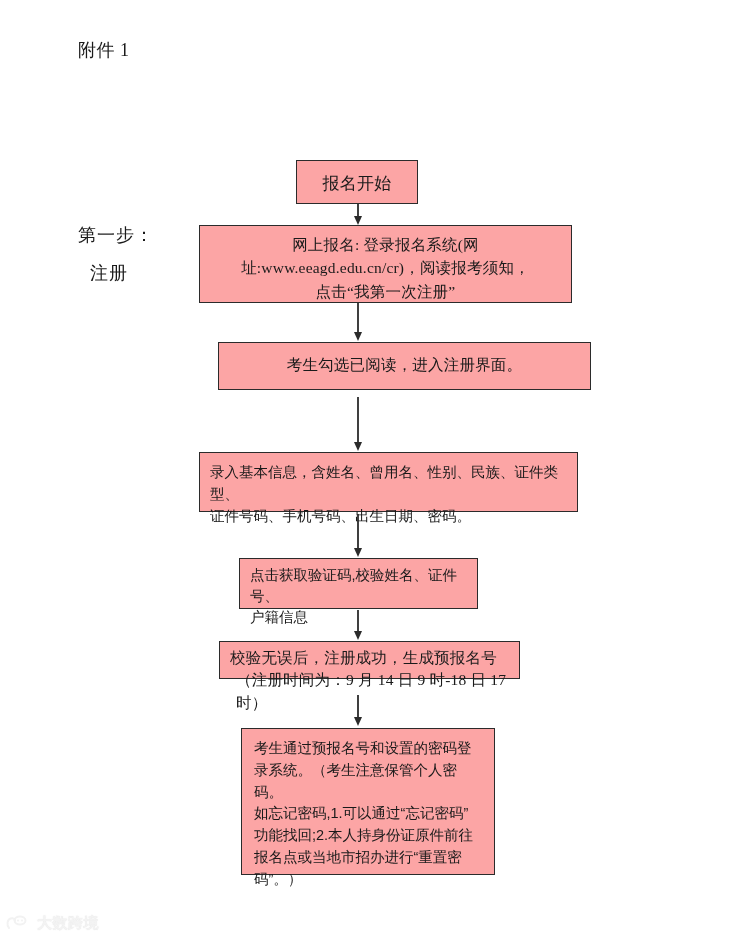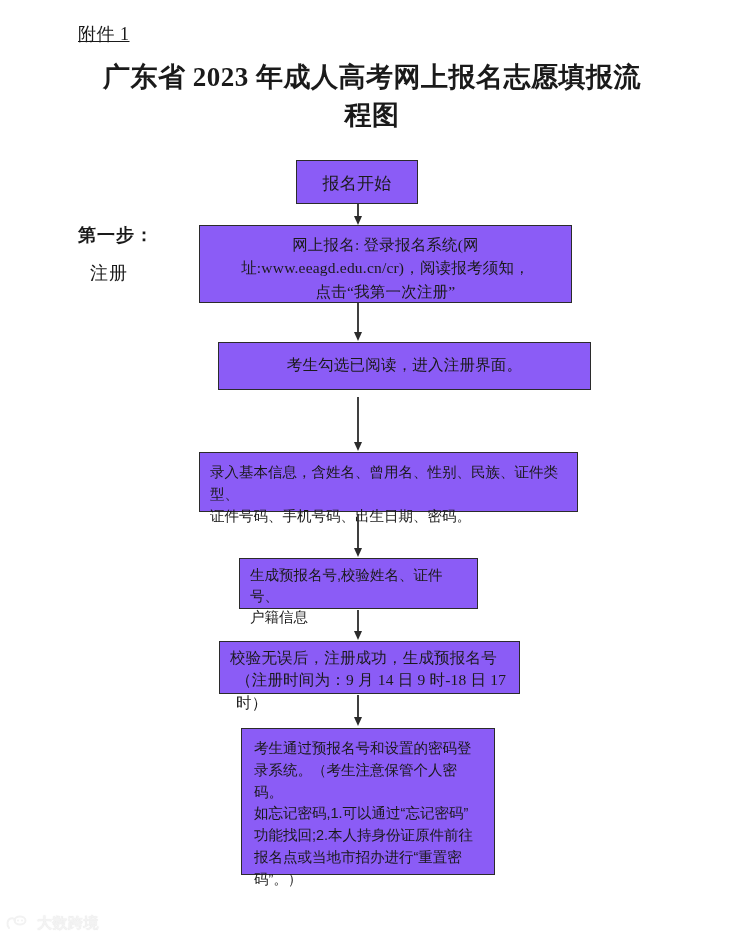--- a/index.html
+++ b/index.html
@@ -19,26 +19,25 @@
 
   .page {
     position: absolute;
     inset: 0;
   }
 
   
   .attachment-label {
     position: absolute;
     left: 78px;
-    top: 24px;
+    top: 40px;
     font-size: 18px;
     line-height: 1.2;
     letter-spacing: 0.5px;
     white-space: nowrap;
-    text-decoration: underline;
   }
 
   .doc-title {
     position: absolute;
     left: 92px;
     top: 58px;
     width: 560px;
     text-align: center;
     font-size: 27px;
     font-weight: bold;
@@ -48,29 +47,29 @@
 
   
   .step-label {
     position: absolute;
     font-size: 18px;
     line-height: 1.25;
     letter-spacing: 1px;
     white-space: nowrap;
   }
   .step-label.title {
-    font-weight: bold;
+    font-weight: normal;
   }
 
   
   .flow-box {
     position: absolute;
     box-sizing: border-box;
     border: 1.6px solid #2b2b2b;
-    background: #8b5cf6;
+    background: #fca5a5;
   }
   .flow-box .box-text {
     display: block;
     font-size: 15.5px;
     line-height: 1.5;
     letter-spacing: 0.2px;
     white-space: pre-line;
   }
   .flow-box.center .box-text { text-align: center; }
   .flow-box.left   .box-text { text-align: left; }
@@ -94,21 +93,21 @@
 
   #box-agree      { left: 199px; top: 342px;  width: 373px; height: 48px; margin-left: 19px; }
   #box-agree .box-text { padding-top: 10px; }
 
   #box-basic-info { left: 199px; top: 452px;  width: 379px; height: 60px; }
   #box-basic-info .box-text { padding: 9px 8px 0 10px; }
 
   #box-verify-code{ left: 239px; top: 558px;  width: 239px; height: 51px; }
   #box-verify-code .box-text { padding: 6px 6px 0 10px; line-height: 1.45; }
 
-  #box-reg-success{ left: 219px; top: 641px;  width: 301px; height: 53px; }
+  #box-reg-success{ left: 219px; top: 641px;  width: 301px; height: 38px; }
   #box-reg-success .box-text { padding: 5px 6px 0 10px; line-height: 1.45; }
 
   #box-login      { left: 241px; top: 728px;  width: 254px; height: 147px; }
   #box-login .box-text { padding: 9px 9px 0 12px; line-height: 1.5; }
 
   
   .arrow {
     position: absolute;
     width: 14px;
     display: block;
@@ -139,21 +138,20 @@
     text-shadow: 0 0 1px rgba(200,200,200,0.6);
   }
 </style>
 </head>
 <body>
 
 <div class="page">
 
   <div class="attachment-label">附件 1</div>
 
-  <div class="doc-title">广东省 2023 年成人高考网上报名志愿填报流程图</div>
 
   <div class="step-label title" style="left:78px; top:224px;">第一步：</div>
   <div class="step-label" style="left:82px; top:262px;margin-left:8px;">注册</div>
 
   <div class="flow-box center serif" id="box-start">
     <span class="box-text">报名开始</span>
   </div>
 
   <div class="arrow" style="left:351px; top:204px;">
     <svg width="14" height="22" viewBox="0 0 14 22">
@@ -192,21 +190,21 @@
   </div>
 
   <div class="arrow" style="left:351px; top:514px;">
     <svg width="14" height="44" viewBox="0 0 14 44">
       <line x1="7" y1="0" x2="7" y2="36" stroke="#2b2b2b" stroke-width="1.8"></line>
       <polygon points="7,43 3,34 11,34" fill="#2b2b2b"></polygon>
     </svg>
   </div>
 
   <div class="flow-box left sans" id="box-verify-code">
-    <span class="box-text">生成预报名号,校验姓名、证件号、
+    <span class="box-text">点击获取验证码,校验姓名、证件号、
 户籍信息</span>
   </div>
 
   <div class="arrow" style="left:351px; top:610px;">
     <svg width="14" height="31" viewBox="0 0 14 31">
       <line x1="7" y1="0" x2="7" y2="23" stroke="#2b2b2b" stroke-width="1.8"></line>
       <polygon points="7,30 3,21 11,21" fill="#2b2b2b"></polygon>
     </svg>
   </div>
 

